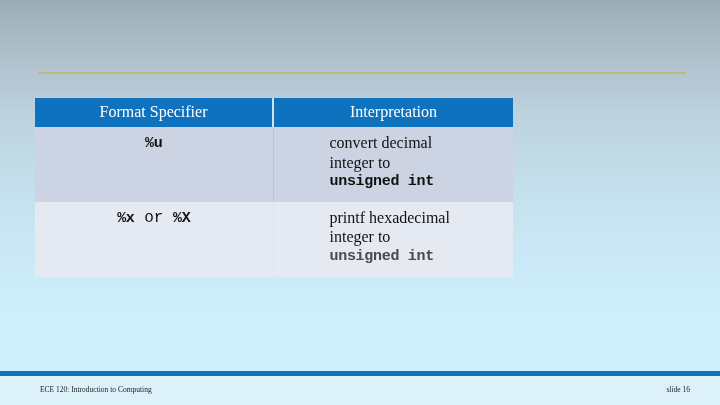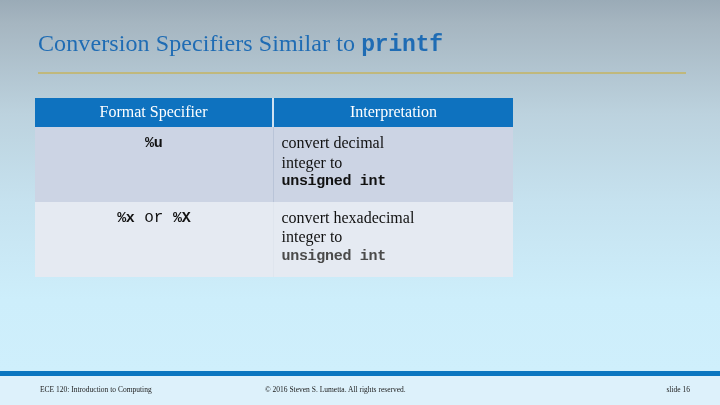--- a/index.html
+++ b/index.html
@@ -121,20 +121,21 @@
   }
   .joiner {
     font-family: Liberation Mono, monospace;
     font-size: 16px;
     color: #111111;
   }
   .interp-line {
     display: block;
     line-height: 1.22;
     white-space: nowrap;
+    margin-left: 48px;
   }
   .interp-line.code,
   .interp-line.code-dim {
     line-height: 1.32;
   }
 
   
   #footer-bar {
     position: absolute;
     left: 0;
@@ -162,23 +163,20 @@
   }
   #footer-course { left: 40px; }
   #footer-copyright { left: 265px; }
   #footer-slide { right: 30px; color: #333333; }
 </style>
 </head>
 <body>
 
 <div id="slide">
 
-  <div id="title-block">
-    <h1 id="page-title"><span>Conversion Specifiers Similar to </span><span class="mono">printf</span></h1>
-  </div>
   <div id="title-rule"></div>
 
   <table id="spec-table">
     <thead>
       <tr>
         <th class="col-left">Format Specifier</th>
         <th class="col-right">Interpretation</th>
       </tr>
     </thead>
     <tbody>
@@ -186,28 +184,27 @@
         <td class="cell-spec"><span class="code">%u</span></td>
         <td class="cell-interp">
           <span class="interp-line">convert decimal</span>
           <span class="interp-line">integer to</span>
           <span class="interp-line code">unsigned int</span>
         </td>
       </tr>
       <tr class="row-b">
         <td class="cell-spec"><span class="code">%x</span><span class="joiner"> or </span><span class="code">%X</span></td>
         <td class="cell-interp">
-          <span class="interp-line">convert hexadecimal</span>
+          <span class="interp-line">printf hexadecimal</span>
           <span class="interp-line">integer to</span>
           <span class="interp-line code-dim">unsigned int</span>
         </td>
       </tr>
     </tbody>
   </table>
 
   <div id="footer-bar"></div>
   <div id="footer">
     <span id="footer-course" class="f-item">ECE 120: Introduction to Computing</span>
-    <span id="footer-copyright" class="f-item">© 2016 Steven S. Lumetta.  All rights reserved.</span>
     <span id="footer-slide" class="f-item">slide 16</span>
   </div>
 
 </div>
 
 </body></html>

